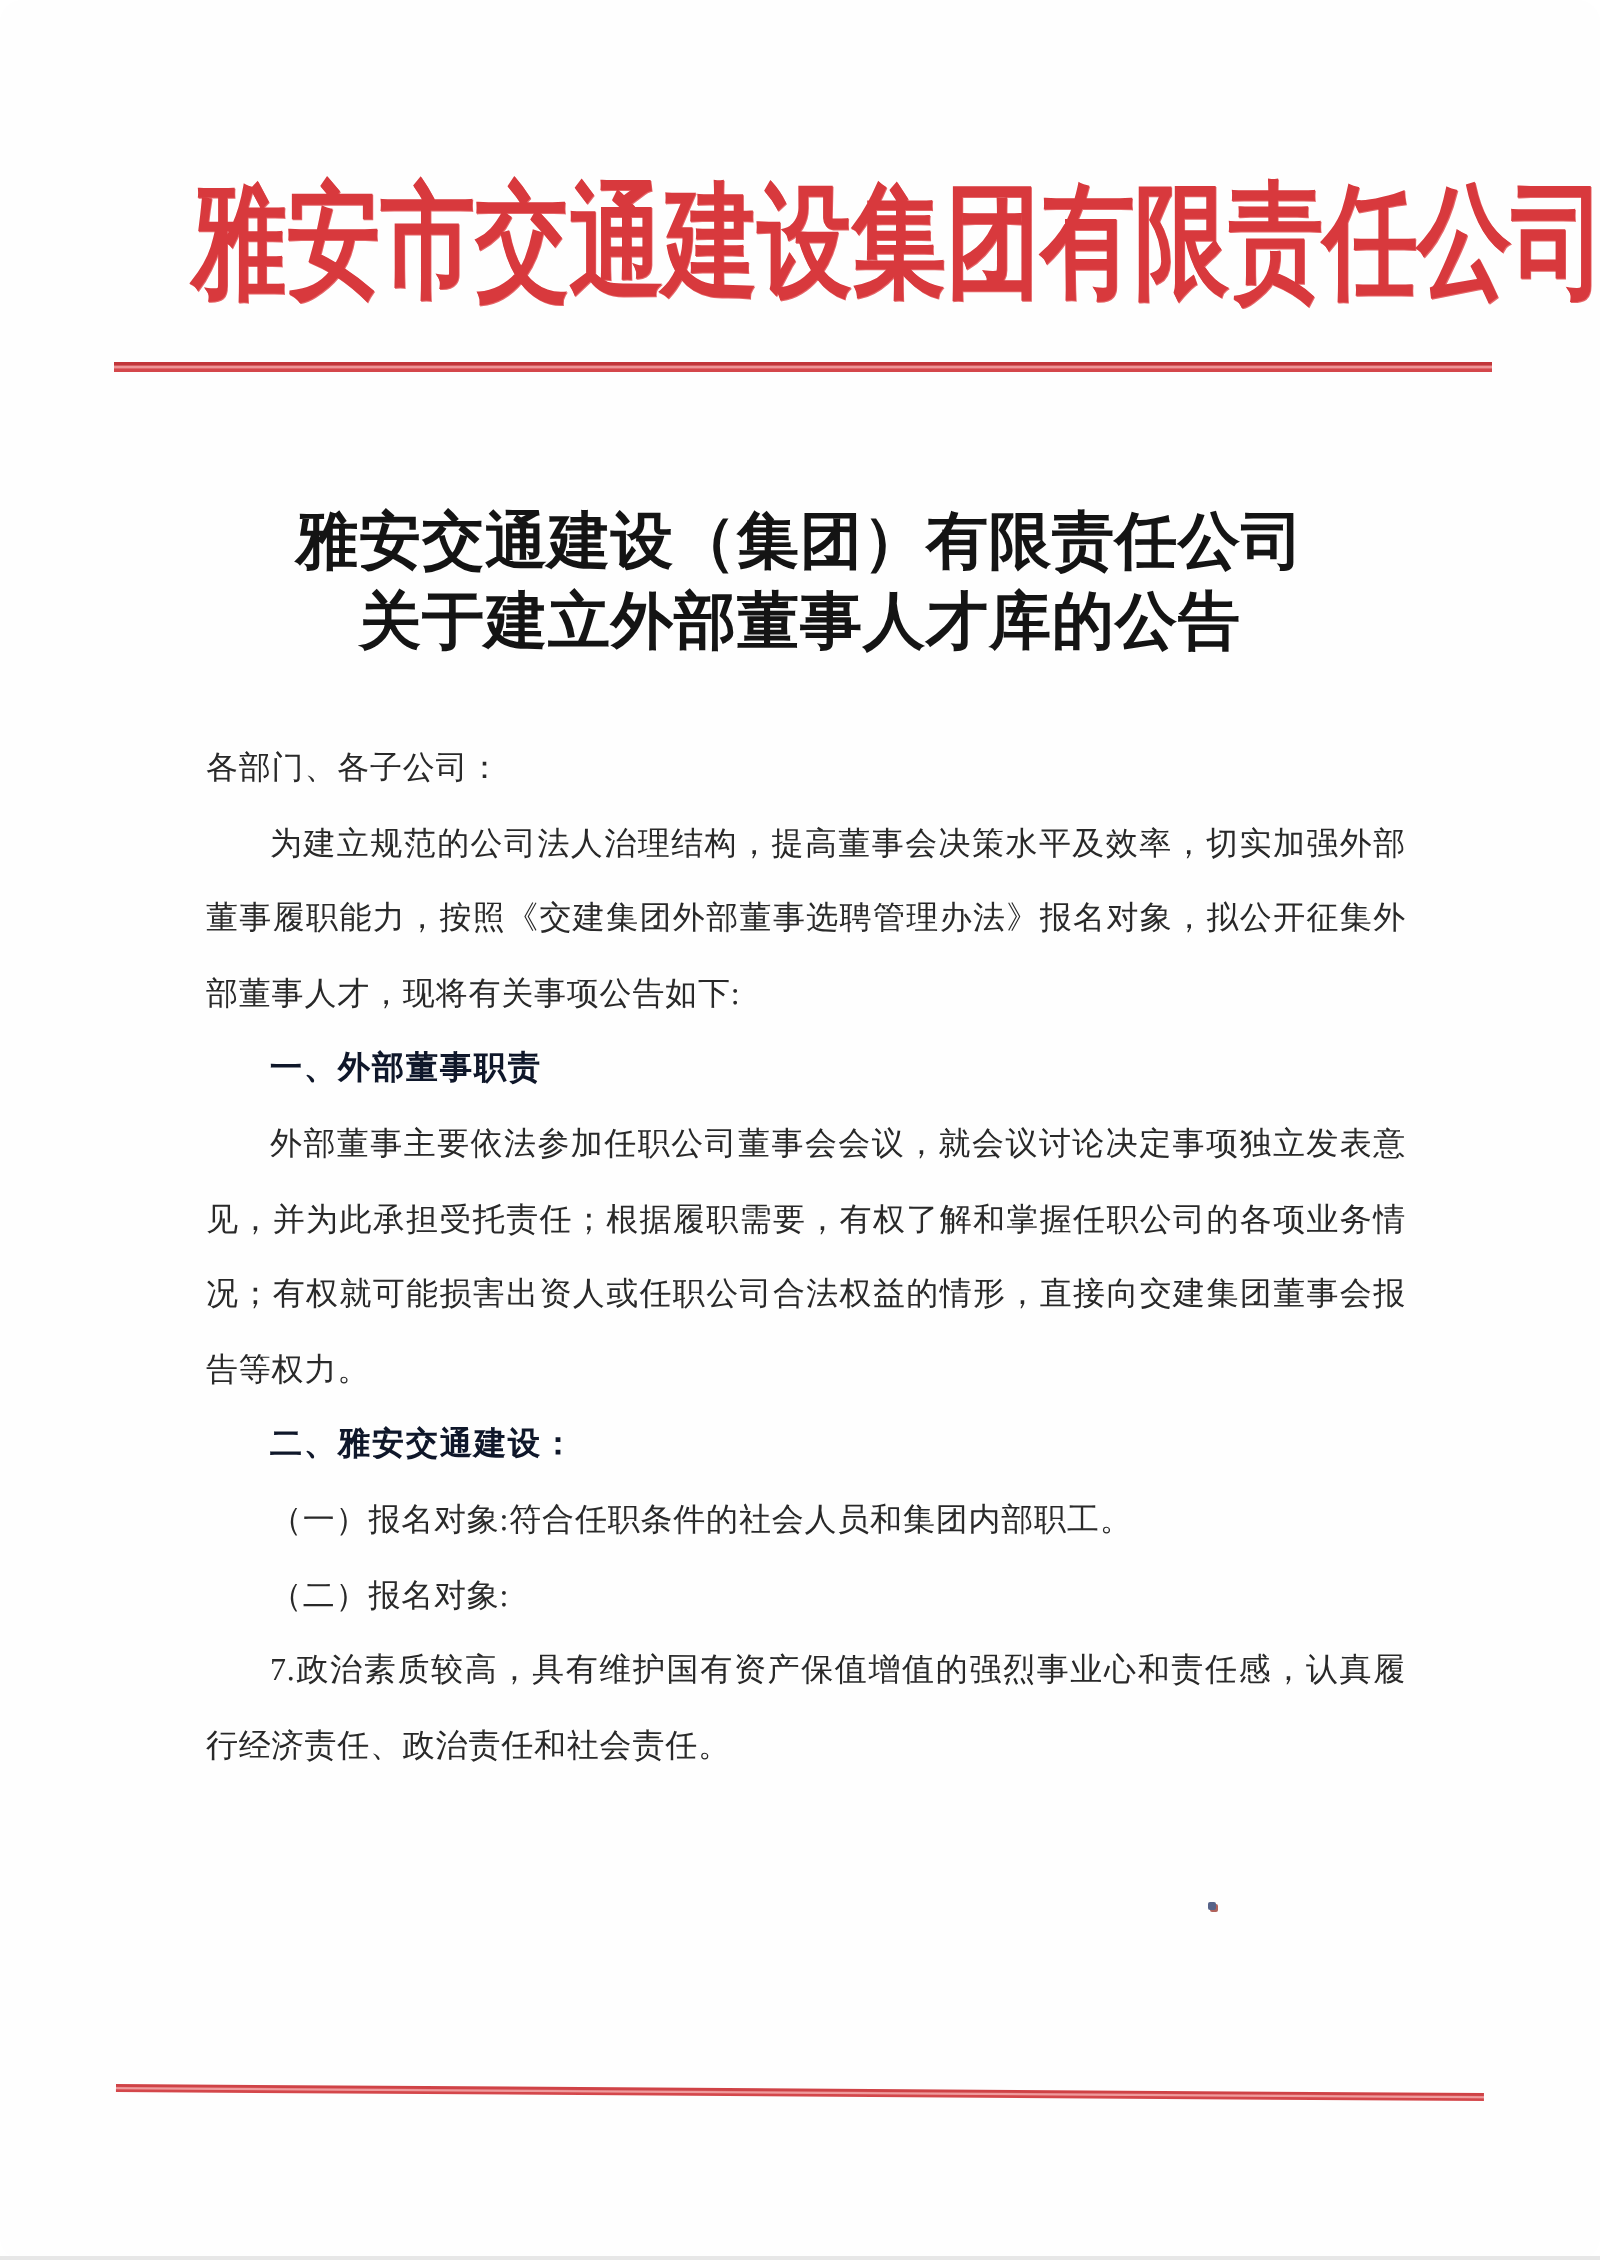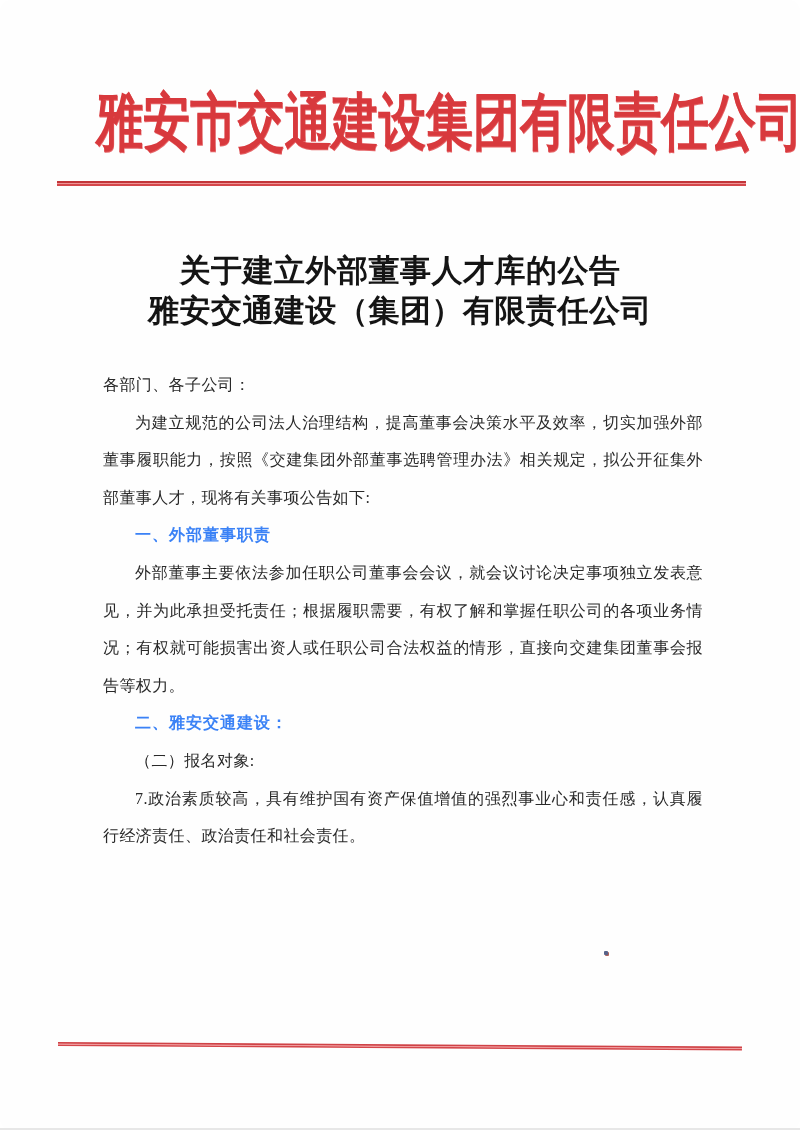--- a/index.html
+++ b/index.html
@@ -75,21 +75,21 @@
   }
   .body-text p {
     margin: 0;
   }
   .para {
     text-indent: 2em;
   }
   .heading {
     text-indent: 2em;
     font-weight: 700;
-    color: #3b82f6;
+    color: #0f172a;
     font-family: Liberation Serif, serif;
     letter-spacing: 1px;
   }
   
   .footer-rule {
     position: absolute;
     top: 1042px;
     left: 58px;
     width: 684px;
     height: 4px;
@@ -125,30 +125,31 @@
 </head>
 <body>
 
 <div class="page">
 
   <div class="letterhead">雅安市交通建设集团有限责任公司</div>
 
   <div class="header-rule"></div>
 
   <div class="doc-title">
+    <div>雅安交通建设（集团）有限责任公司</div>
     <div>关于建立外部董事人才库的公告</div>
-    <div>雅安交通建设（集团）有限责任公司</div>
   </div>
 
   <div class="body-text">
     <p class="salutation">各部门、各子公司：</p>
-    <p class="para">为建立规范的公司法人治理结构，提高董事会决策水平及效率，切实加强外部董事履职能力，按照《交建集团外部董事选聘管理办法》相关规定，拟公开征集外部董事人才，现将有关事项公告如下:</p>
+    <p class="para">为建立规范的公司法人治理结构，提高董事会决策水平及效率，切实加强外部董事履职能力，按照《交建集团外部董事选聘管理办法》报名对象，拟公开征集外部董事人才，现将有关事项公告如下:</p>
     <p class="heading">一、外部董事职责</p>
     <p class="para">外部董事主要依法参加任职公司董事会会议，就会议讨论决定事项独立发表意见，并为此承担受托责任；根据履职需要，有权了解和掌握任职公司的各项业务情况；有权就可能损害出资人或任职公司合法权益的情形，直接向交建集团董事会报告等权力。</p>
     <p class="heading">二、雅安交通建设：</p>
+    <p class="para">（一）报名对象:符合任职条件的社会人员和集团内部职工。</p>
     <p class="para">（二）报名对象:</p>
     <p class="para">7.政治素质较高，具有维护国有资产保值增值的强烈事业心和责任感，认真履行经济责任、政治责任和社会责任。</p>
   </div>
 
   <div class="footer-rule"></div>
 
   <div class="speck"></div>
 
   <div class="bottom-edge"></div>
 

